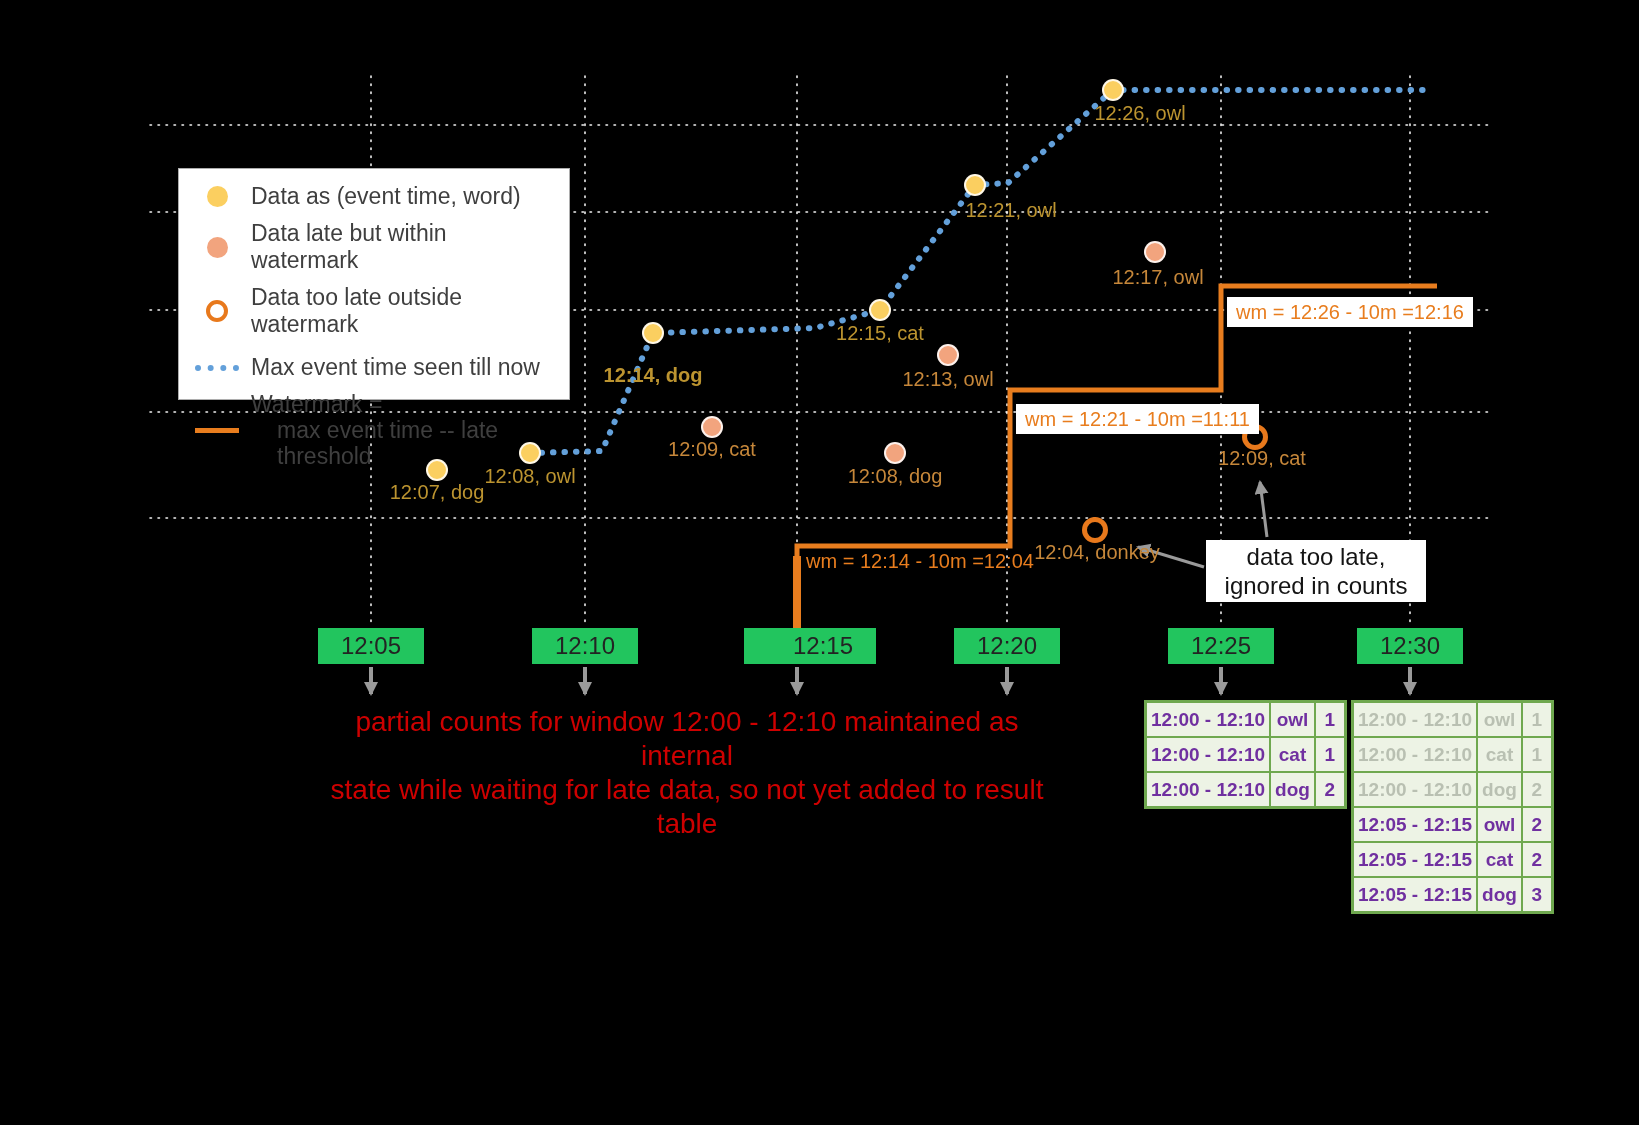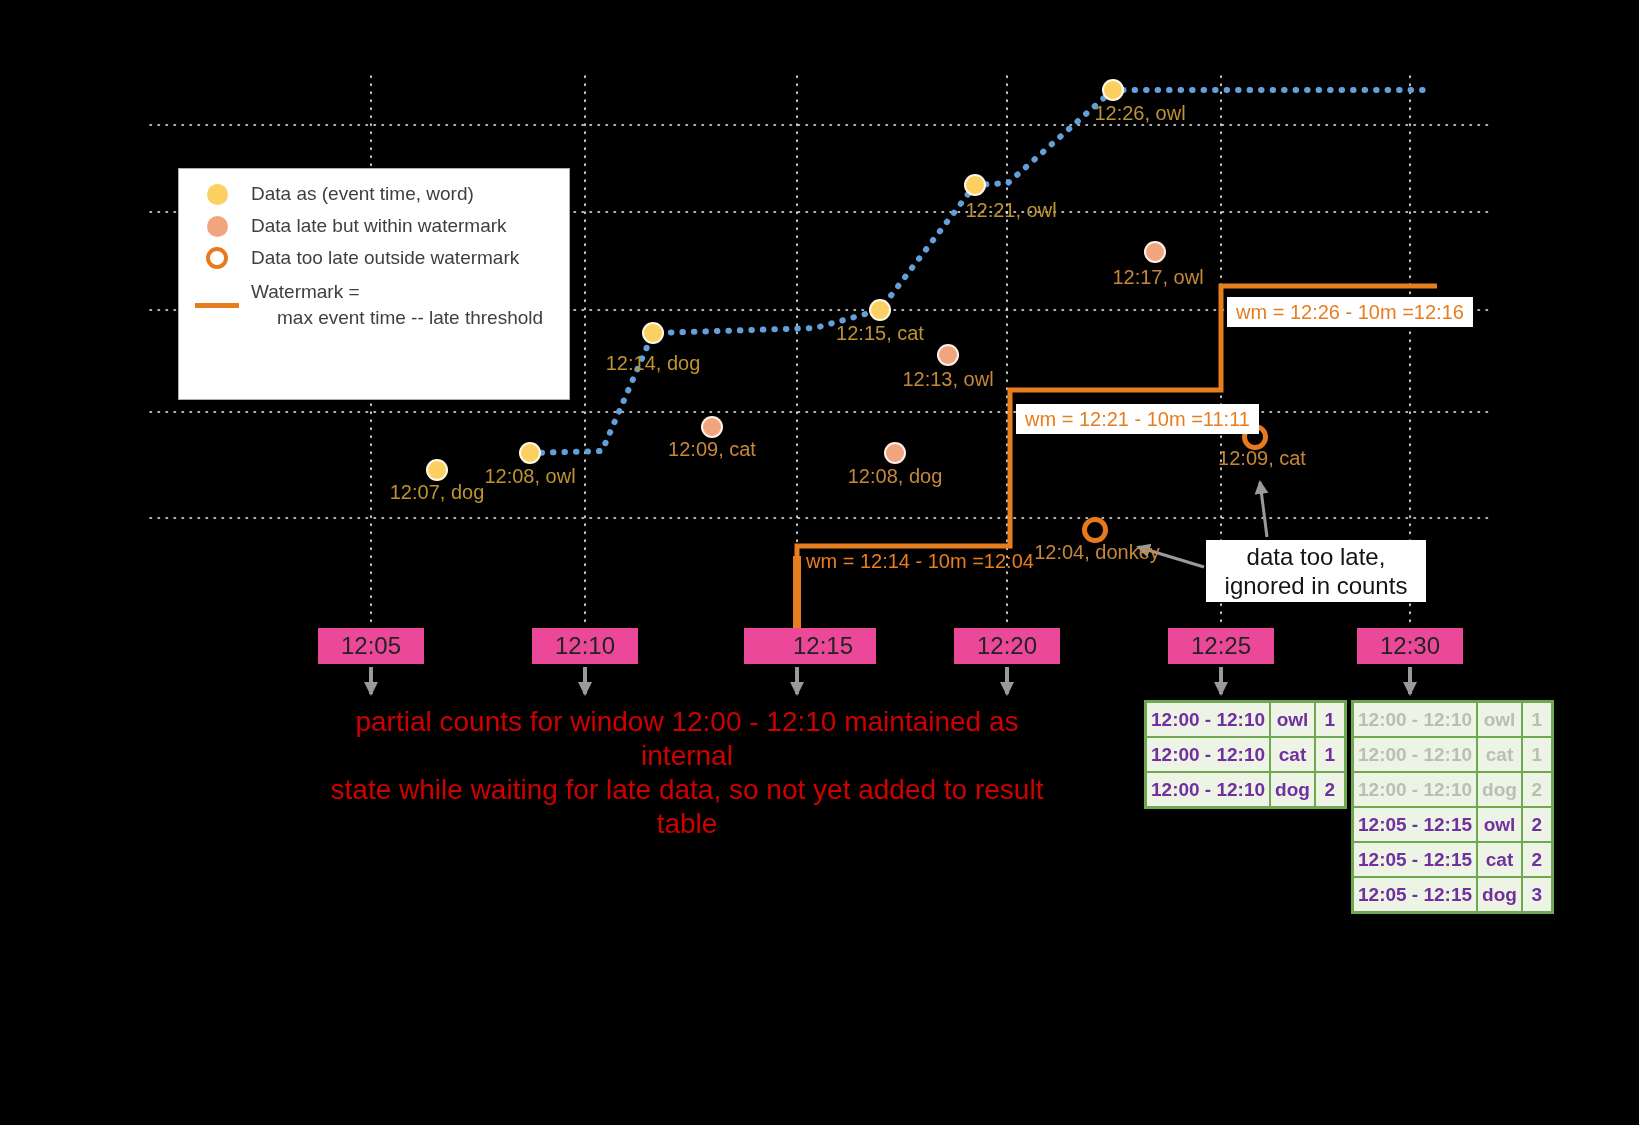--- a/index.html
+++ b/index.html
@@ -14,42 +14,42 @@
 
   .pt-label{position:absolute;transform:translateX(-50%);font-size:20px;line-height:22px;white-space:nowrap;}
   .lbl-on{color:#BC9430;}
   .lbl-late{color:#C6873A;}
 
   
   .wm-label{position:absolute;color:#E87D1E;font-size:20px;line-height:24px;white-space:nowrap;}
   .wm-label.boxed{background:#fff;padding:3px 9px;}
 
   
-  .time-box{position:absolute;top:628px;width:106px;height:36px;background:#ec4899;color:#232323;
+  .time-box{position:absolute;top:628px;width:106px;height:36px;background:#22c55e;color:#232323;
             font-size:24px;display:flex;align-items:center;justify-content:center;}
 
   
   .red-note{position:absolute;color:#CE0000;font-size:28px;line-height:34px;text-align:center;}
   .red-note .emph{font-weight:bold;font-style:italic;}
 
   .too-late-box{position:absolute;left:1206px;top:540px;width:220px;height:62px;background:#fff;color:#141414;
                 font-size:24px;line-height:29px;display:flex;flex-direction:column;align-items:center;justify-content:center;}
 
   
   .rtable{position:absolute;border-collapse:collapse;background:#EDF3E5;color:#7030A0;
           font-size:19px;font-weight:bold;border:3px solid #6FA84F;margin-left:24px;}
   .rtable td{border:2px solid #6FA84F;height:33px;text-align:center;padding:0 4px;white-space:nowrap;}
   .rtable td.w{min-width:102px;}
   .rtable td.word{min-width:34px;}
   .rtable td.cnt{min-width:20px;}
   .rtable tr.muted td{color:#B9C0B2;}
 
   
   .legend{position:absolute;left:178px;top:168px;width:392px;height:232px;background:#fff;border:1px solid #ADADAD;
-          box-sizing:border-box;padding:14px 12px 12px 16px;color:#3F3F3F;font-size:19px;}
+          box-sizing:border-box;padding:14px 12px 12px 16px;color:#3F3F3F;font-size:23px;}
   .lg-row{display:flex;align-items:center;gap:12px;margin-bottom:10px;}
   .lg-row.gap-top{margin-top:16px;}
   .lg-marker{width:44px;display:flex;align-items:center;justify-content:center;flex:0 0 44px;}
   .lg-dot{width:21px;height:21px;border-radius:50%;}
   .lg-dot.on{background:#FBCF60;}
   .lg-dot.late{background:#F2A47E;}
   .lg-dot.open{width:14px;height:14px;background:#fff;border:4px solid #E8791C;}
   .lg-line-dotted{width:44px;height:0;border-top:6px dotted #63A0DA;}
   .lg-line-solid{width:44px;height:0;border-top:5px solid #E87D1E;}
   .lg-two-line div{line-height:26px;}
@@ -114,21 +114,21 @@
   <div class="dot on" style="left:1102px;top:79px;"></div>
   <div class="dot late" style="left:701px;top:416px;"></div>
   <div class="dot late" style="left:884px;top:442px;"></div>
   <div class="dot late" style="left:937px;top:344px;"></div>
   <div class="dot late" style="left:1144px;top:241px;"></div>
   <div class="ring" style="left:1082px;top:517px;"></div>
   <div class="ring" style="left:1242px;top:424px;"></div>
 
   <div class="pt-label lbl-on" style="left:437px;top:481px;">12:07, dog</div>
   <div class="pt-label lbl-on" style="left:530px;top:465px;">12:08, owl</div>
-  <div class="pt-label lbl-on" style="left:653px;top:352px;">12:14, dog</div>
+  <div class="pt-label lbl-on" style="left:653px;top:364px;font-weight:bold;">12:14, dog</div>
   <div class="pt-label lbl-on" style="left:880px;top:322px;">12:15, cat</div>
   <div class="pt-label lbl-on" style="left:1011px;top:199px;">12:21, owl</div>
   <div class="pt-label lbl-on" style="left:1140px;top:102px;">12:26, owl</div>
   <div class="pt-label lbl-late" style="left:712px;top:438px;">12:09, cat</div>
   <div class="pt-label lbl-late" style="left:895px;top:465px;">12:08, dog</div>
   <div class="pt-label lbl-late" style="left:948px;top:368px;">12:13, owl</div>
   <div class="pt-label lbl-late" style="left:1158px;top:266px;">12:17, owl</div>
   <div class="pt-label lbl-late" style="left:1097px;top:541px;">12:04, donkey</div>
   <div class="pt-label lbl-late" style="left:1262px;top:447px;">12:09, cat</div>
 
@@ -148,20 +148,26 @@
           <span class="lg-dot late"></span>
         </span>
       <span>Data late but within watermark</span>
     </div>
     <div class="lg-row">
       <span class="lg-marker">
           <span class="lg-dot open"></span>
         </span>
       <span>Data too late outside watermark</span>
     </div>
+    <div class="lg-row gap-top">
+      <span class="lg-marker">
+          <span class="lg-line-dotted"></span>
+        </span>
+      <span>Max event time seen till now</span>
+    </div>
     <div class="lg-row">
       <span class="lg-marker">
           <span class="lg-line-solid"></span>
         </span>
       <span class="lg-two-line">
         <div>Watermark =</div>
         <div class="indent">max event time -- late threshold</div>
       </span>
     </div>
   </div>

